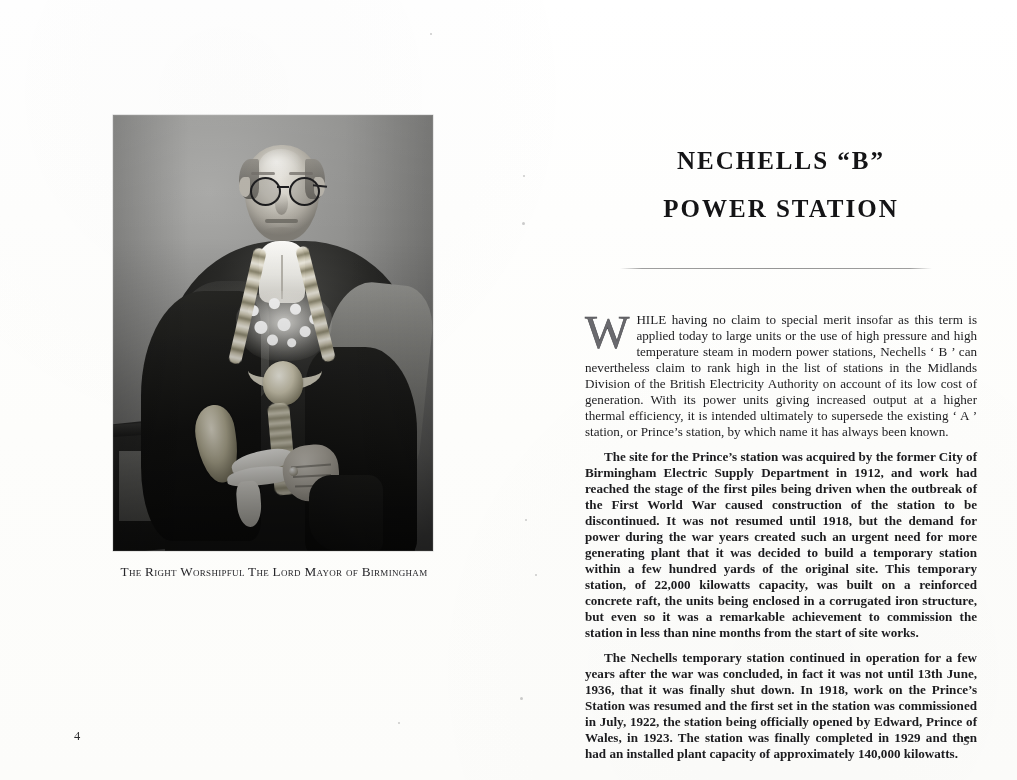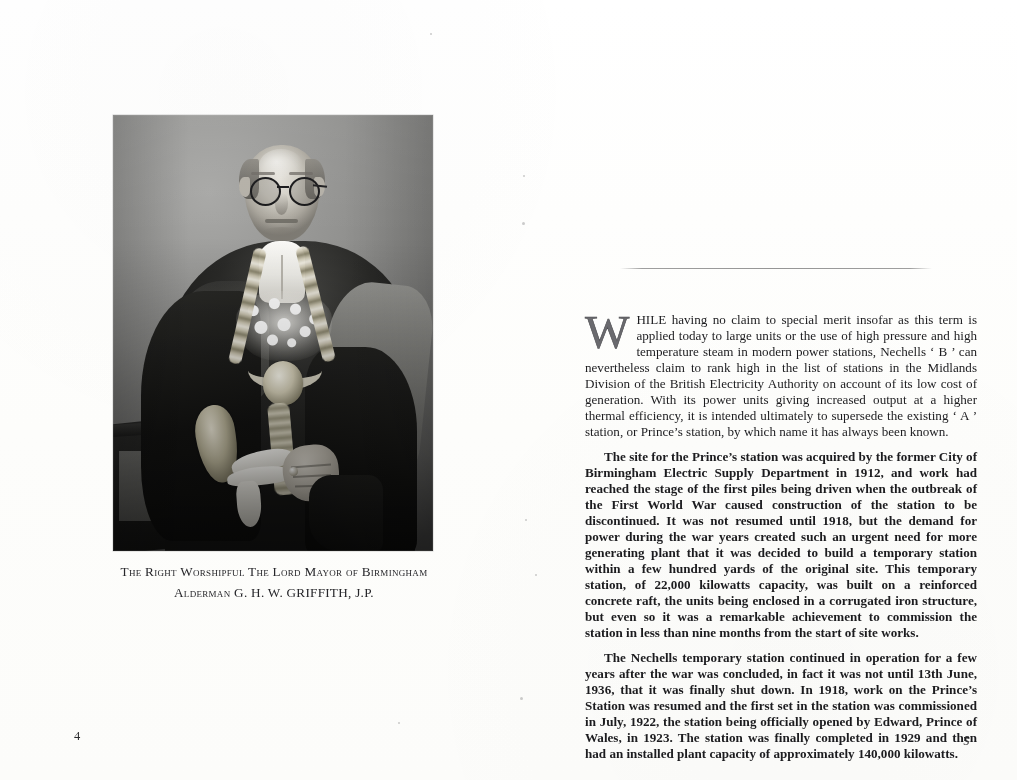--- a/index.html
+++ b/index.html
@@ -511,28 +511,31 @@
         <div class="forearm"></div>
 
         <div class="backdrop-vignette"></div>
         <div class="photo-grain"></div>
         <div class="photo-edge"></div>
       </div>
     </div>
 
     <div class="caption">
       <div class="caption-line">The Right Worshipful The Lord Mayor of Birmingham</div>
-      <div class="caption-line"><span>Alderman G. H. W. </span><span class="caps-full">Griffith</span><span>, J.P.</span></div>
     </div>
 
     <div class="folio folio-verso">4</div>
   </div>
 
   <div class="page-right"></div>
 
+  <div class="headings">
+    <div class="head-line">NECHELLS “B”</div>
+    <div class="head-line second">POWER STATION</div>
+  </div>
 
   <div class="rule"></div>
 
   <div class="column">
 
     <p class="para lead"><span class="dropcap">W</span><span>HILE having no claim to special merit insofar as this term is applied today to large units or the use of high pressure and high temperature steam in modern power stations, Nechells ‘ B ’ can nevertheless claim to rank high in the list of stations in the Midlands Division of the British Electricity Authority on account of its low cost of generation.  With its power units giving increased output at a higher thermal efficiency, it is intended ultimately to supersede the existing ‘ A ’ station, or Prince’s station, by which name it has always been known.</span></p>
 
     <p class="para indent">The site for the Prince’s station was acquired by the former City of Birmingham Electric Supply Department in 1912, and work had reached the stage of the first piles being driven when the outbreak of the First World War caused construction of the station to be discontinued.  It was not resumed until 1918, but the demand for power during the war years created such an urgent need for more generating plant that it was decided to build a temporary station within a few hundred yards of the original site.  This temporary station, of 22,000 kilowatts capacity, was built on a reinforced concrete raft, the units being enclosed in a corrugated iron structure, but even so it was a remarkable achievement to commission the station in less than nine months from the start of site works.</p>
 
     <p class="para indent">The Nechells temporary station continued in operation for a few years after the war was concluded, in fact it was not until 13th June, 1936, that it was finally shut down.  In 1918, work on the Prince’s Station was resumed and the first set in the station was commissioned in July, 1922, the station being officially opened by Edward, Prince of Wales, in 1923.  The station was finally completed in 1929 and then had an installed plant capacity of approximately 140,000 kilowatts.</p>

